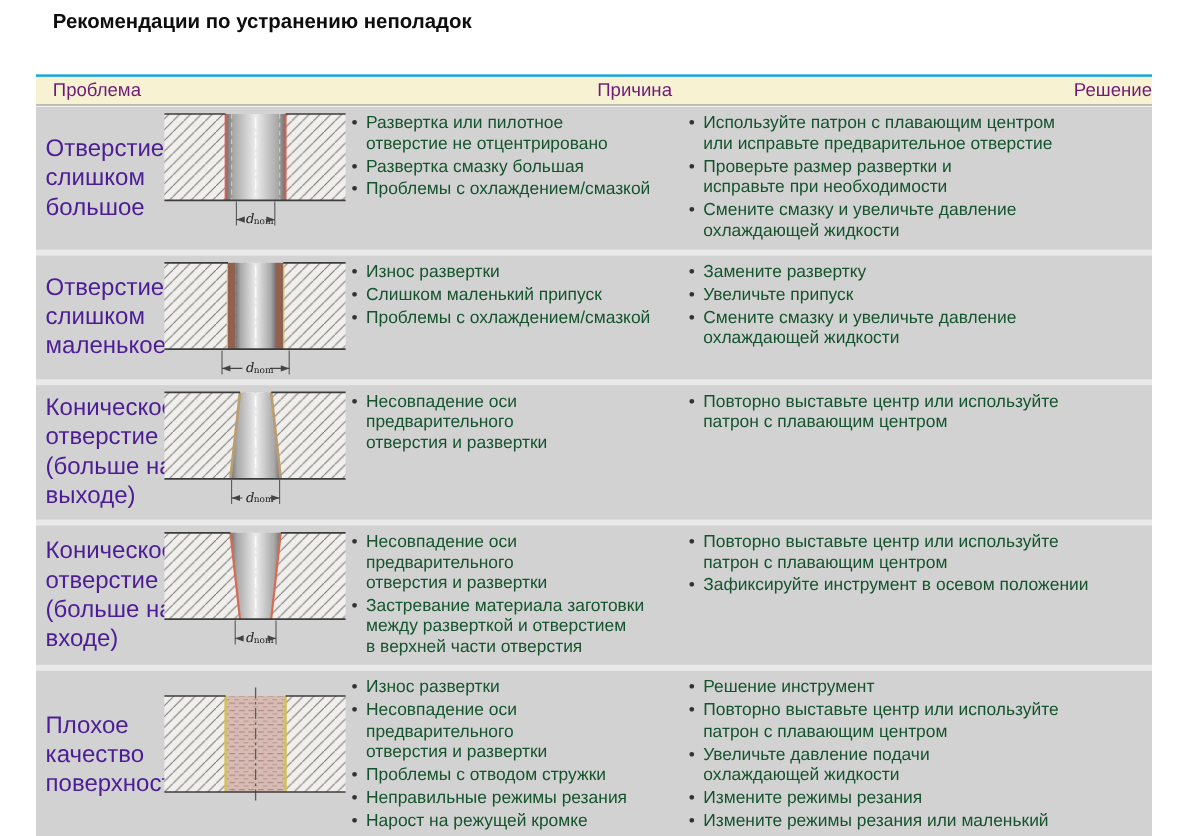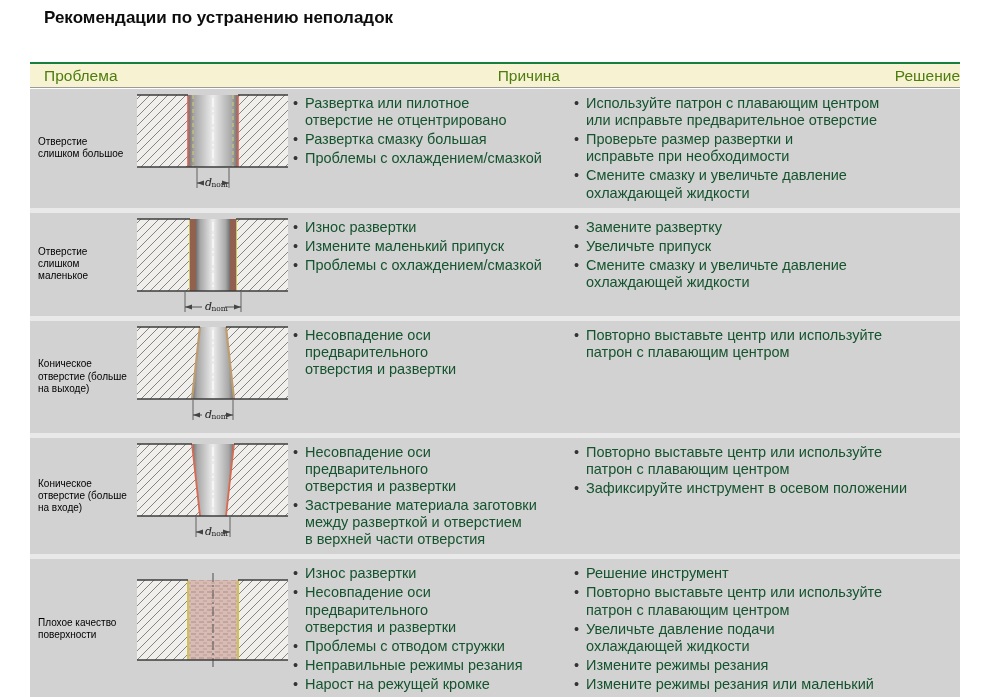--- a/index.html
+++ b/index.html
@@ -18,24 +18,24 @@
   .page-title{
     position:absolute;left:44px;top:8px;
     font-size:17px;font-weight:bold;color:#0d0d0d;
   }
   .trouble-table{
     position:absolute;left:30px;top:62px;width:930px;
   }
   .thead{
     display:grid;grid-template-columns:105px 155px 270px 1fr;
     background:var(--header_bg);
-    border-top:2px solid #15803d;
+    border-top:2px solid #0ea5e9;
     border-bottom:1px solid #9a9a9a;
     height:23px;align-items:center;
-    font-size:15.5px;color:#4d7c0f;
+    font-size:15.5px;color:#701a75;
   }
   .th-problem{grid-column:1 / 3;padding-left:14px;}
   .th-cause,.th-solution{text-align:right;}
   .tbody{
     display:flex;flex-direction:column;gap:5px;
     background:var(--row_gap_bg);
     border-bottom:2px solid var(--border_dark);
     margin-top:1px;
   }
   .row{
@@ -43,21 +43,21 @@
     background:var(--row_bg);
   }
   .r0{min-height:106px;}
   .r1{min-height:103px;}
   .r2{min-height:112px;}
   .r3{min-height:110px;}
   .r4{min-height:125px;}
   .cell-problem{
     display:flex;align-items:center;
     padding:6px 4px 6px 8px;
-    font-size:10px;line-height:1.22;color:#000000;
+    font-size:20px;line-height:1.22;color:#4c1d95;
   }
   .cell-diagram{
     display:flex;justify-content:center;align-items:flex-start;
     padding-top:3px;
   }
   .r4 .cell-diagram{padding-top:13px;}
   .cell-causes{padding:6px 6px 4px 2px;}
   .cell-solutions{padding:6px 6px 4px 13px;}
   ul.bullets{list-style:none;margin:0;padding:0;font-size:14.5px;line-height:1.18;}
   ul.bullets li{
@@ -177,21 +177,21 @@
           <rect x="67" y="84" width="23" height="11" class="dimlabel-bg"></rect>
           <text x="70" y="94" font-size="11" font-style="italic" class="dimtext">d</text>
           <text x="76.5" y="94.5" font-size="7.5" class="dimtext">nom</text>
           <polygon points="50,91 57,88.4 57,93.6" class="dimarrow"></polygon>
           <polygon points="106,91 99,88.4 99,93.6" class="dimarrow"></polygon>
         </svg>
       </div>
       <div class="cell-causes">
         <ul class="bullets">
           <li>Износ развертки</li>
-          <li>Измените маленький припуск</li>
+          <li>Слишком маленький припуск</li>
           <li>Проблемы с охлаждением/смазкой</li>
         </ul>
       </div>
       <div class="cell-solutions">
         <ul class="bullets">
           <li>Замените развертку</li>
           <li>Увеличьте припуск</li>
           <li>Смените смазку и увеличьте давление
 охлаждающей жидкости</li>
         </ul>

